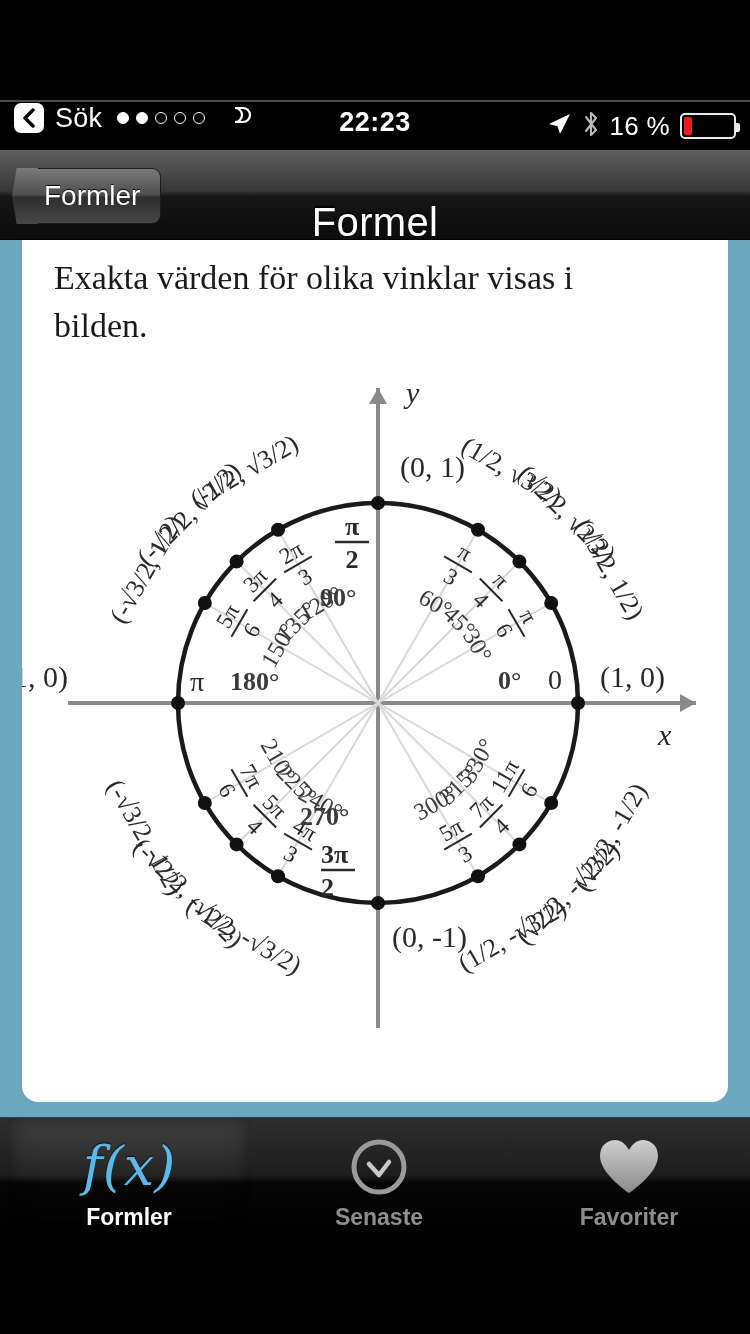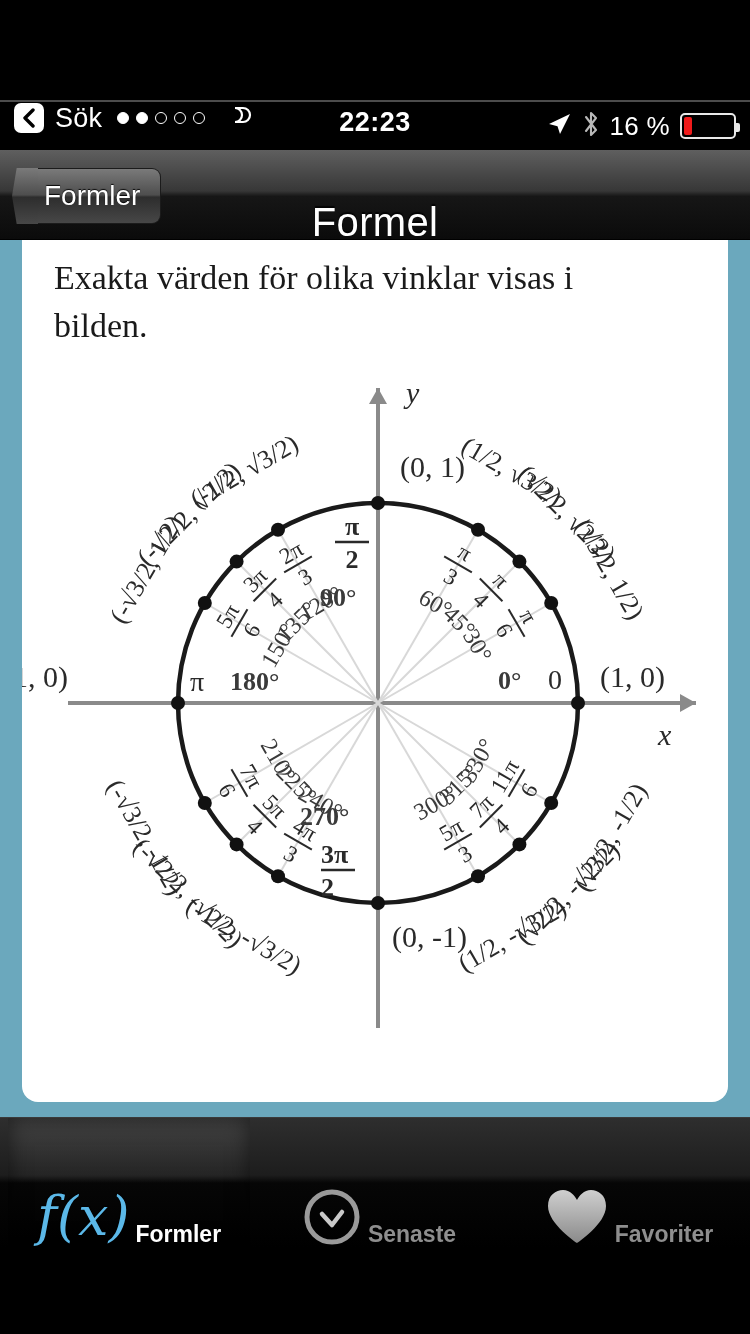--- a/index.html
+++ b/index.html
@@ -105,22 +105,22 @@
   #unit-circle svg{display:block;}
 
   
   #tabbar{
     position:absolute;left:0;top:1117px;width:750px;height:131px;
     background:linear-gradient(to bottom,#2e2e2e 0%,#1d1d1d 44%,#060606 50%,#000 100%);
     border-top:1px solid #3a3a3a;
     display:flex;box-sizing:border-box;
   }
   .tab{
-    flex:1;position:relative;display:flex;
-    align-items:flex-end;justify-content:center;gap:6px;cursor:pointer;margin-left:8px;
+    flex:1;position:relative;display:flex;flex-direction:column;
+    align-items:center;justify-content:center;gap:6px;cursor:pointer;margin-left:8px;
   }
   .tab.active{
     background:linear-gradient(to bottom,rgba(255,255,255,.10) 0%,rgba(255,255,255,.03) 45%,rgba(0,0,0,0) 50%);
     box-shadow:inset 0 0 22px rgba(0,0,0,.55);
   }
   .tab-icon{height:62px;display:flex;align-items:center;justify-content:center;}
   .tab-label{font-size:23px;font-weight:700;color:#8e8e8e;text-shadow:0 -1px 0 #000;}
   .tab.active .tab-label{color:#fff;}
   #fx-icon{
     font-family:"DejaVu Serif", serif;font-style:italic;

